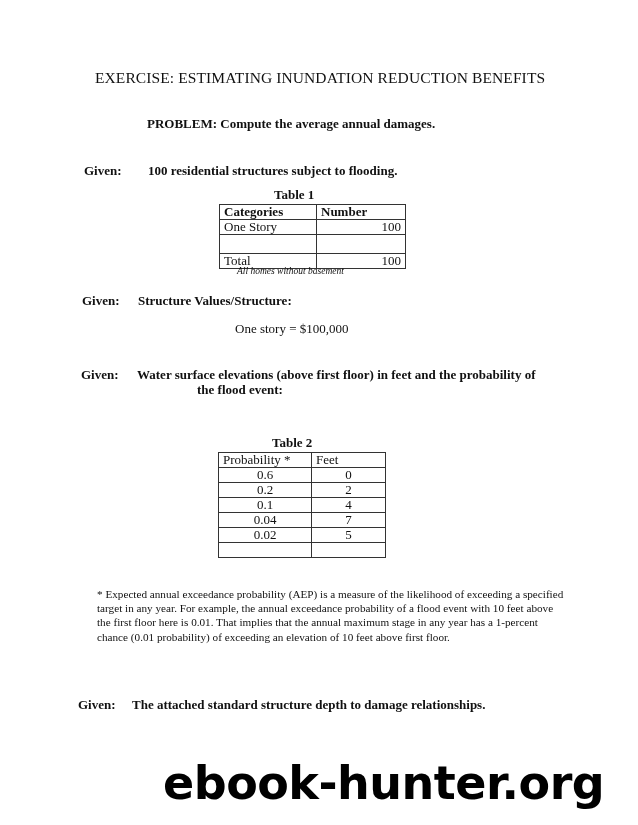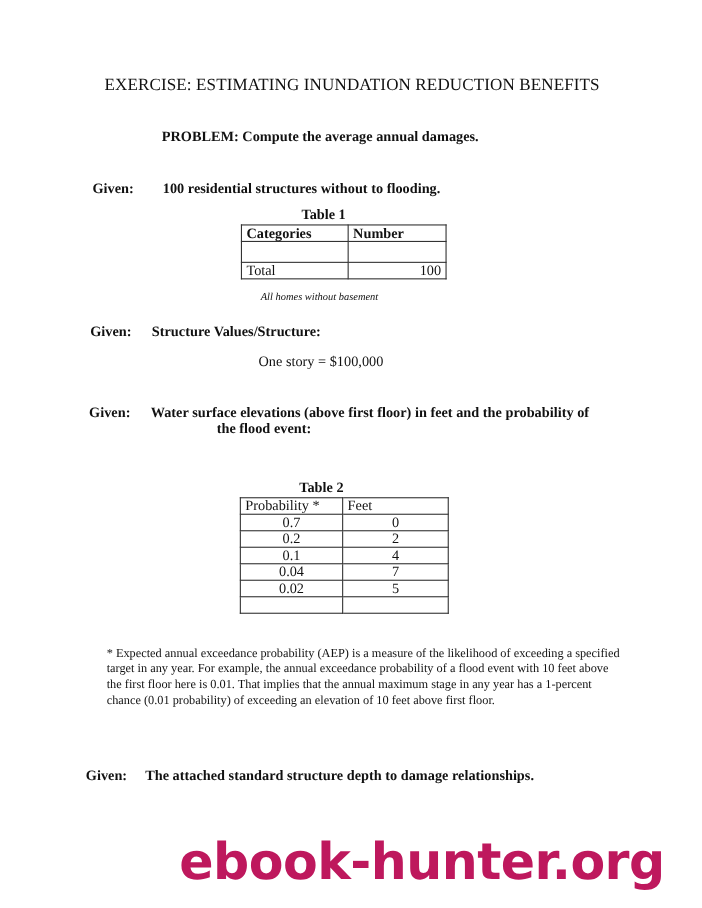--- a/index.html
+++ b/index.html
@@ -14,44 +14,48 @@
   .given-text { font-weight: bold; font-size: 13px; }
   .caption { font-weight: bold; font-size: 13px; margin-top: 10px; }
   table.doc { position: absolute; border-collapse: collapse; font-size: 13px; }
   table.doc td { border: 1px solid #333; padding: 0 4px; height: 14px; line-height: 14px; }
   #t1 { left: 219px; top: 204px; width: 187px; }
   #t1 td.c1 { width: 88px; margin-left: 18px; }
   #t1 td.num { text-align: right; }
   #t1 tr.hdr td { font-weight: bold; }
   #t1 tr.total td { border-top: 1.5px solid #222; }
   #t1 { border: 1.5px solid #222; }
-  #t2 { left: 218px; top: 452px; width: 190px; border: 1.5px solid #222; }
+  #t2 { left: 218px; top: 452px; width: 168px; border: 1.5px solid #222; }
   #t2 td.c1 { width: 84px; text-align: center; }
   #t2 td.c2 { text-align: center; }
   #t2 tr.hdr td { text-align: left; }
   .note { left: 96px; top: 262px; font-size: 9.5px; font-style: italic; }
   .value { left: 235px; top: 321px; font-size: 13px; }
   .footnote { left: 97px; top: 587px; font-size: 11.2px; line-height: 14.2px; white-space: normal; width: 470px; }
-  .watermark { left: 163px; top: 756px; font-family: "DejaVu Sans", sans-serif; font-weight: bold; font-size: 46px; letter-spacing: -0.5px; color: #be185d; }
+  .watermark { left: 163px; top: 756px; font-family: "DejaVu Sans", sans-serif; font-weight: bold; font-size: 46px; letter-spacing: -0.5px; color: #000000; }
 </style>
 </head>
 <body>
 
 <div class="abs title">EXERCISE:  ESTIMATING INUNDATION REDUCTION BENEFITS</div>
 <div class="abs problem">PROBLEM:  Compute the average annual damages.</div>
 
 <div class="abs given-label" style="left:84px; top:163px;">Given:</div>
-<div class="abs given-text" style="left:148px; top:163px;">100 residential structures without to flooding.</div>
+<div class="abs given-text" style="left:148px; top:163px;">100 residential structures subject to flooding.</div>
 <div class="abs caption" style="left:274px; top:177px;">Table 1</div>
 
 <table id="t1" class="doc">
   <tbody>
       <tr class="hdr">
     <td class="c1">Categories</td>
     <td>Number</td>
+  </tr>
+  <tr>
+    <td class="c1">One Story</td>
+    <td class="num">100</td>
   </tr>
   <tr>
     <td class="c1" style="height:18px;"></td>
     <td class="num"></td>
   </tr>
   <tr class="total">
     <td class="c1">Total</td>
     <td class="num">100</td>
   </tr>
 </tbody>
@@ -68,21 +72,21 @@
 
 <div class="abs caption" style="left:272px; top:425px;">Table 2</div>
 
 <table id="t2" class="doc">
   <tbody>
       <tr class="hdr">
     <td class="c1">Probability *</td>
     <td class="c2">Feet</td>
   </tr>
   <tr>
-    <td class="c1">0.7</td>
+    <td class="c1">0.6</td>
     <td class="c2">0</td>
   </tr>
   <tr>
     <td class="c1">0.2</td>
     <td class="c2">2</td>
   </tr>
   <tr>
     <td class="c1">0.1</td>
     <td class="c2">4</td>
   </tr>

